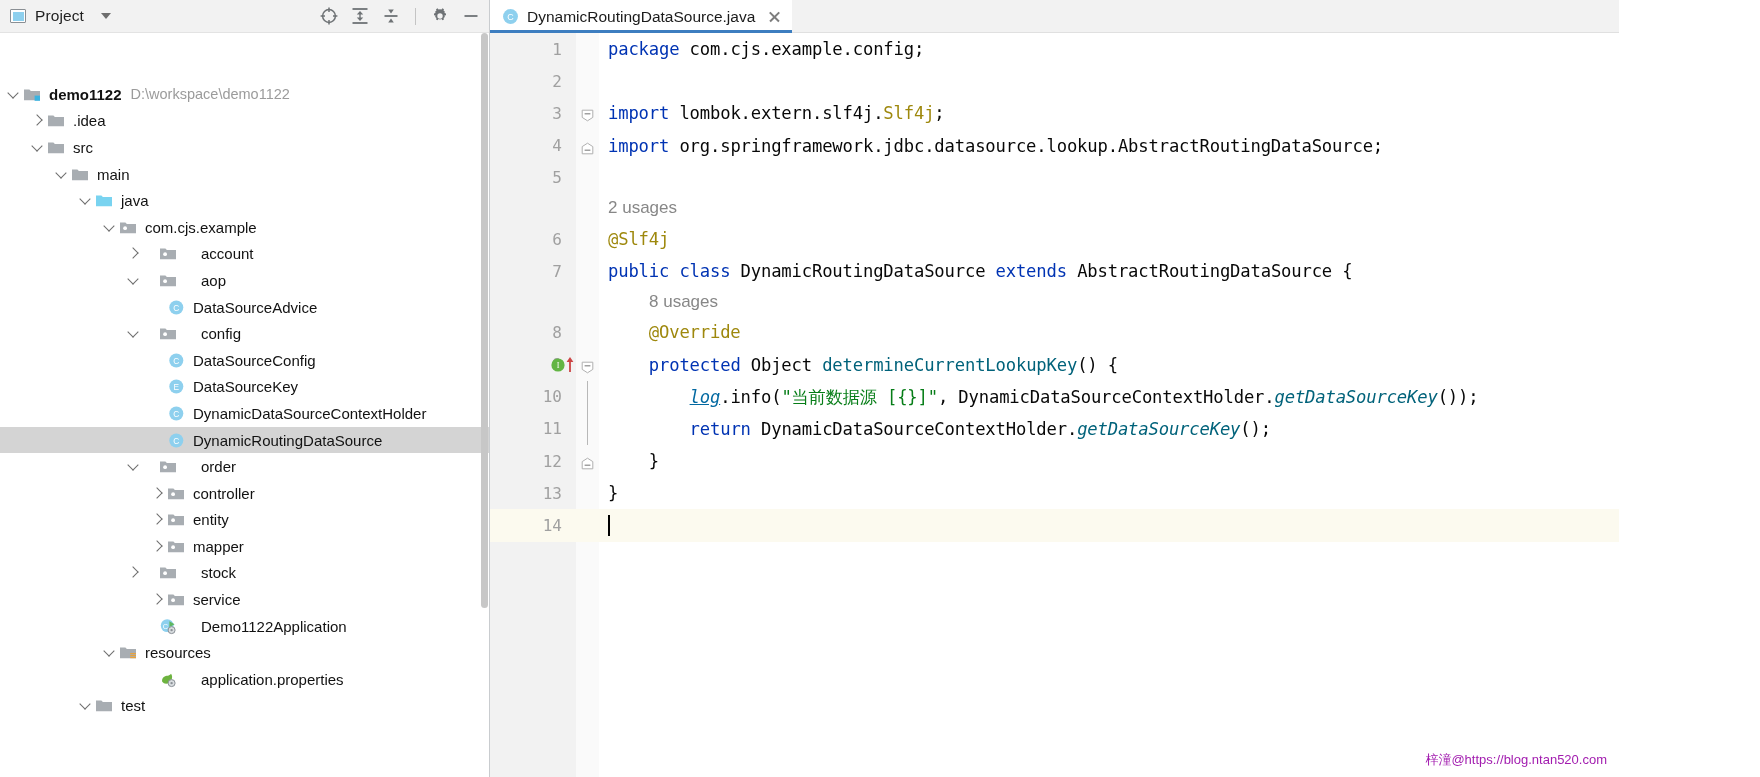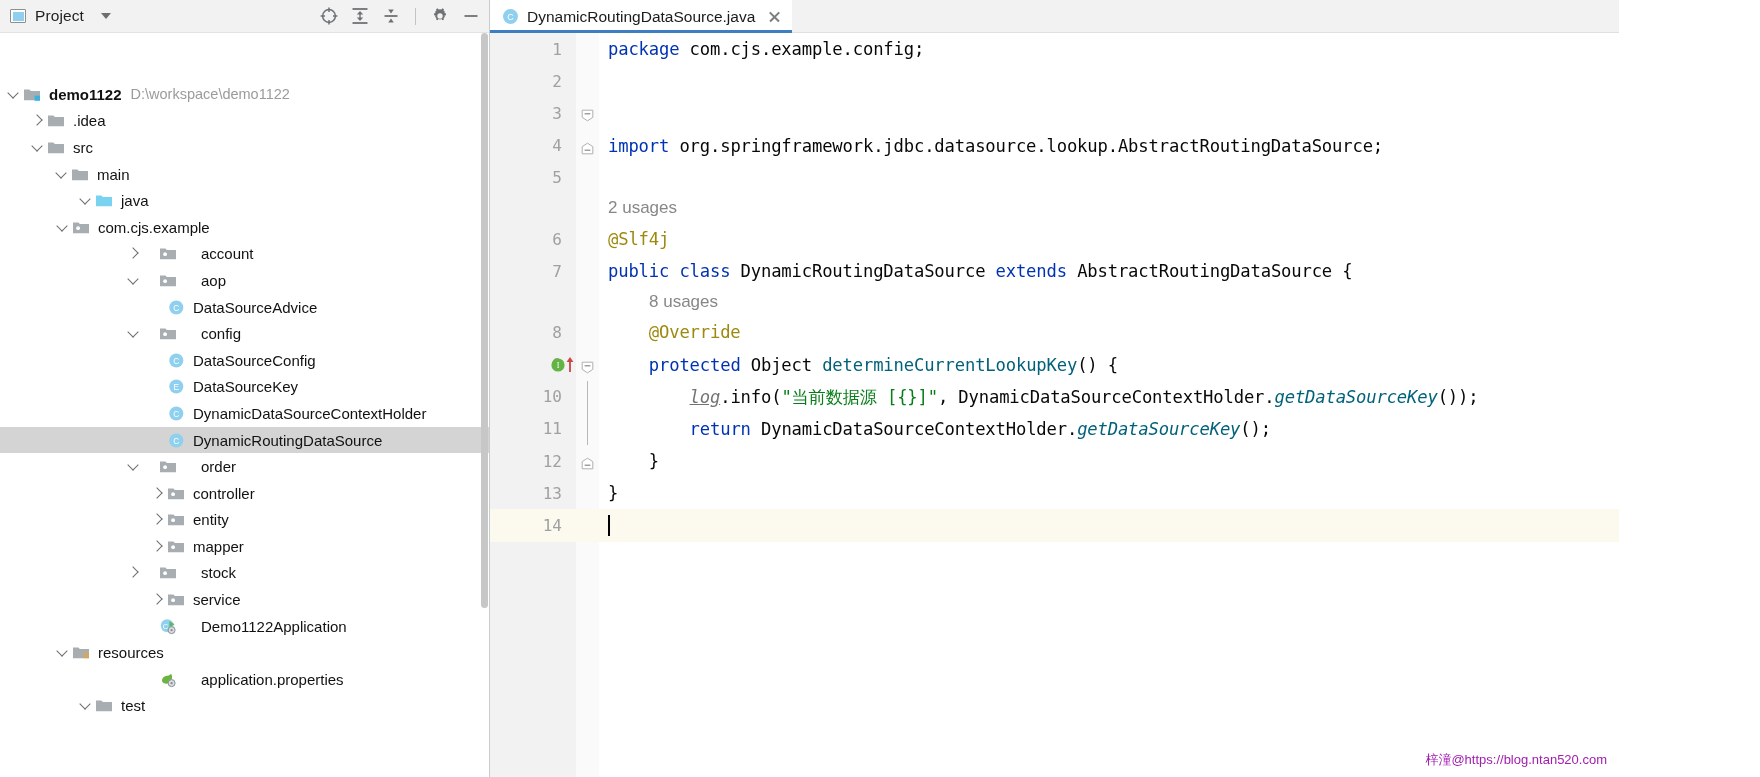--- a/index.html
+++ b/index.html
@@ -122,21 +122,21 @@
   .ticon { width: 19px; height: 17px; margin-right: 7px; flex: 0 0 19px; display:block; }
   .tlabel { font-size: 15px; color: #121212; }
   .tlabel.bold { font-weight: bold; }
   .tpath { font-size: 14.5px; color: #9b9b9b; margin-left: 9px; }
 
   
   .i0 { padding-left: 6px; }
   .i1 { padding-left: 30px; }
   .i2 { padding-left: 54px; }
   .i3 { padding-left: 78px; }
-  .i4 { padding-left: 55px; }
+  .i4 { padding-left: 102px; }
   .i5 { padding-left: 126px; gap: 16px; }
   .i6 { padding-left: 150px; }
 
   
   #sb-scroll {
     position: absolute;
     right: 1px; top: 33px;
     width: 7px; height: 575px;
     background: #c7c7c7;
     border-radius: 4px;
@@ -250,21 +250,21 @@
     font-size: 17px;
     color: #878787;
     padding-left: 9px;
   }
   .hint-line .lnum { color: transparent; }
 
   
   .kw  { color: #0033b3; }
   .ann { color: #9e880d; }
   .str { color: #067d17; }
-  .fld { color: #737373; font-style: italic; text-decoration: underline; }
+  .fld { color: #0369a1; font-style: italic; text-decoration: underline; }
   .mth { color: #00627a; }
   .mthi{ color: #00627a; font-style: italic; }
   .pln { color: #080808; }
 
   
   .foldmark {
     position: absolute;
     left: 5px; top: 9px;
     width: 13px; height: 13px;
   }
@@ -606,21 +606,21 @@
 
     <div id="code-area">
       <div class="gutter-bg"></div>
       <div class="gutter-fold"></div>
       <div id="lines">
           <div class="cline"><span class="lnum">1</span><span class="foldcol"></span><span class="ctext"><span class="kw">package </span><span class="pln">com.cjs.example.config;</span></span></div>
           <div class="cline"><span class="lnum">2</span><span class="foldcol"></span><span class="ctext"></span></div>
           <div class="cline"><span class="lnum">3</span><span class="foldcol"><span class="foldmark"><svg width="13" height="13" viewBox="0 0 13 13">
                   <path d="M1.2 1.2h10.6v7.2l-5.3 3.4-5.3-3.4z" fill="#ffffff" stroke="#b0b0b0" stroke-width="1"></path>
                   <line x1="3.6" y1="4.8" x2="9.4" y2="4.8" stroke="#8a8a8a" stroke-width="1.2"></line>
-                </svg></span></span></div>
+                </svg></span></span><span class="ctext"><span class="kw">import </span><span class="pln">lombok.extern.slf4j.</span><span class="ann">Slf4j</span><span class="pln">;</span></span></div>
           <div class="cline"><span class="lnum">4</span><span class="foldcol"><span class="foldmark"><svg width="13" height="13" viewBox="0 0 13 13">
                   <path d="M1.2 11.8h10.6V4.6L6.5 1.2 1.2 4.6z" fill="#ffffff" stroke="#b0b0b0" stroke-width="1"></path>
                   <line x1="3.6" y1="8.2" x2="9.4" y2="8.2" stroke="#8a8a8a" stroke-width="1.2"></line>
                 </svg></span></span><span class="ctext"><span class="kw">import </span><span class="pln">org.springframework.jdbc.datasource.lookup.AbstractRoutingDataSource;</span></span></div>
           <div class="cline"><span class="lnum">5</span><span class="foldcol"></span><span class="ctext"></span></div>
           <div class="hint-line">
             <span class="lnum"></span>
             <span class="foldcol"></span>
             <span class="hint-text" style="padding-left: 9px;">2 usages</span>
           </div>

